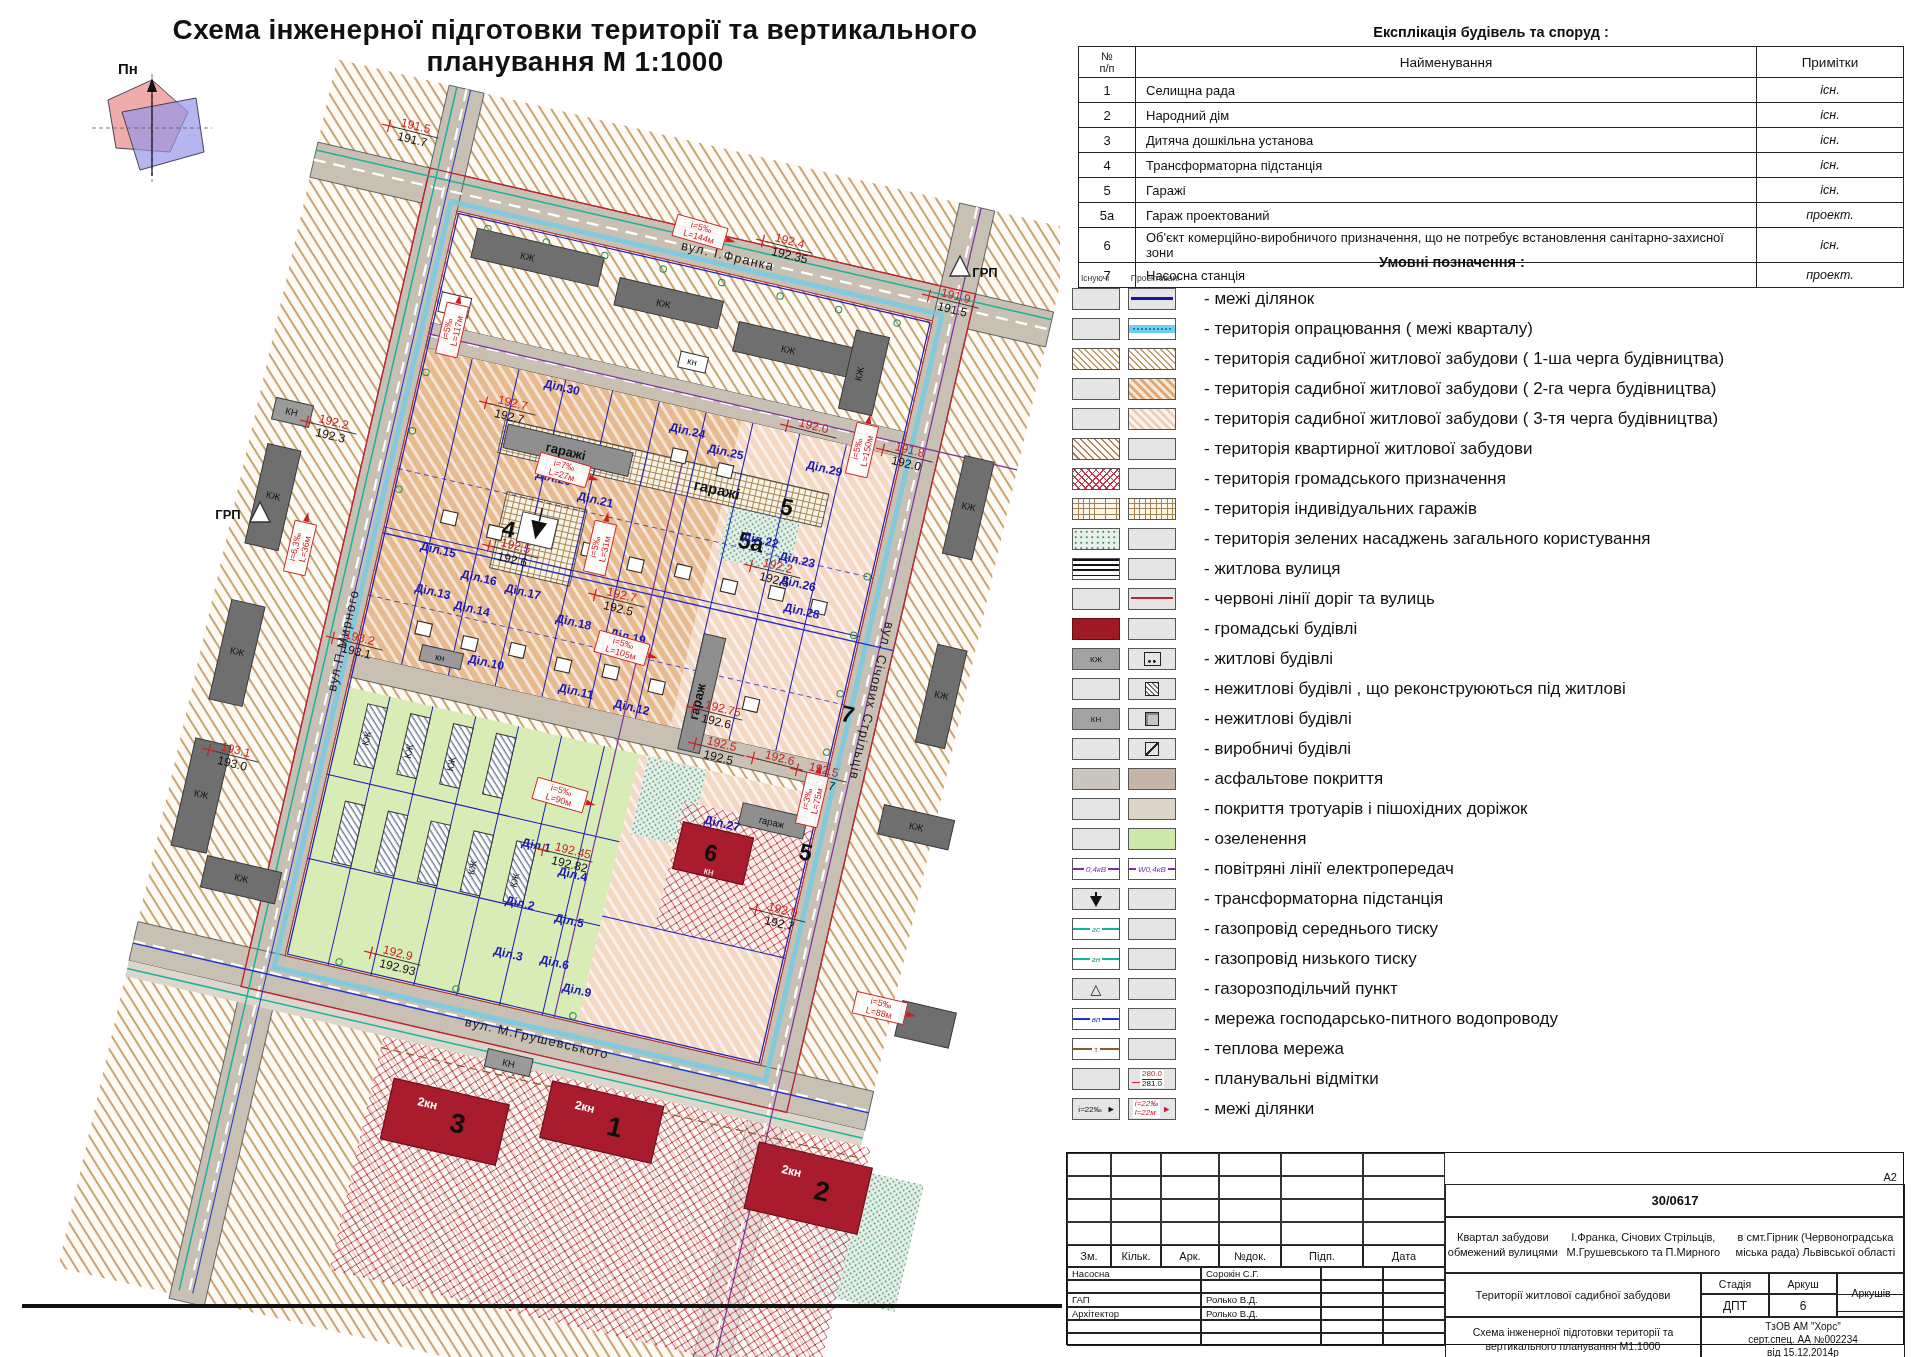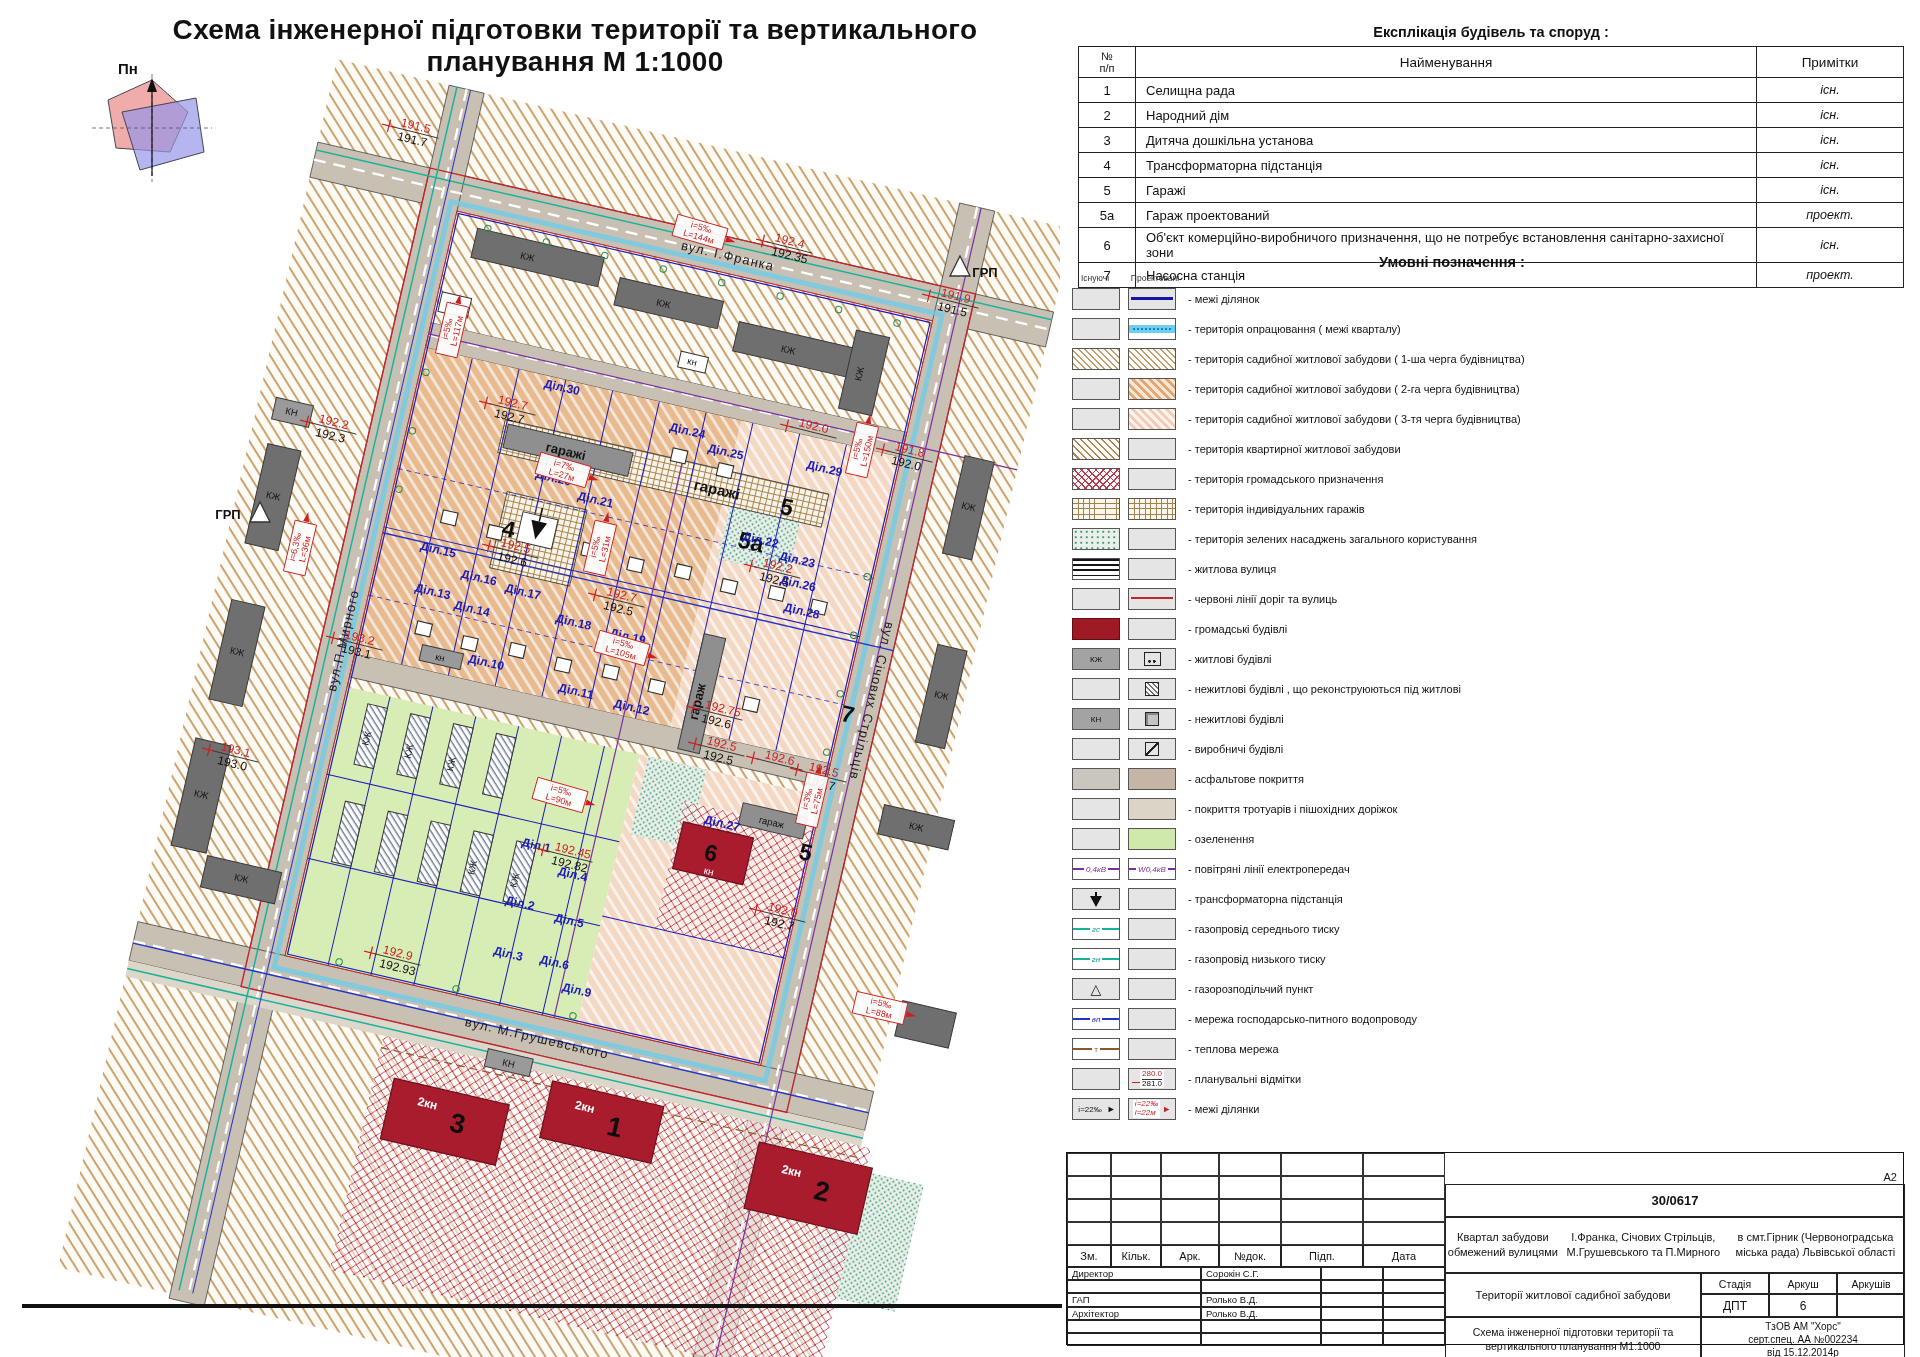--- a/index.html
+++ b/index.html
@@ -20,21 +20,21 @@
   .expl-t td.c-name{padding-left:10px}
   .expl-t td.c-note{text-align:center;font-style:italic;font-size:12.5px;width:138px}
   .expl-t td{height:20px}
   
   .legend{left:1072px;top:254px;width:840px}
   .legend-title{margin-left:170px;width:420px;text-align:center;font-weight:bold;font-size:14.5px}
   .legend-cols{display:flex;font-size:8.5px;color:#333;margin:3px 0 1px 0}
   .legend-cols span{width:46px;text-align:center;display:inline-block}
   .legend-cols span+span{margin-left:8px;width:58px}
   .lg-row{display:flex;align-items:center;height:30px}
-  .lg-label{font-size:11px;margin-left:12px;white-space:nowrap}
+  .lg-label{font-size:17px;margin-left:28px;white-space:nowrap}
   .sw{width:46px;height:20px;border:1px solid #555;position:relative;display:flex;align-items:center;
       justify-content:center;flex:none;background:#e5e5e5;overflow:visible}
   .sw+.sw{margin-left:8px}
   .sw .swt{background:#fff;padding:0 2px;font-size:8px;font-style:italic;position:relative;z-index:2}
   .stack{display:flex;flex-direction:column;line-height:1.1;font-size:8px;background:#fff;padding:0 2px;position:relative;z-index:2}
   .stack .a{color:#c0242c;border-bottom:1px solid #333}
   .stack .b{color:#111}
   .sw.line-darkblue::after,.sw.line-red::after{content:"";position:absolute;left:2px;right:2px;top:8px}
   .sw.line-darkblue::after{border-top:3px solid #1515a8}
   .sw.line-red::after{border-top:2.5px solid #c0242c}
@@ -876,21 +876,21 @@
       <div class="tb-revrow" style="position:absolute;top:92px">
           <div class="tb-revcell" style="width: 44px;">Зм.</div>
           <div class="tb-revcell" style="width: 50px;">Кільк.</div>
           <div class="tb-revcell" style="width: 58px;">Арк.</div>
           <div class="tb-revcell" style="width: 62px;">№док.</div>
           <div class="tb-revcell" style="width: 82px;">Підп.</div>
           <div class="tb-revcell" style="width: 82px;">Дата</div>
         </div>
       <div style="position:absolute;top:114px;left:0;width:100%">
           <div class="tb-sigrow">
-            <div class="tb-sigcell c0">Директор</div>
+            <div class="tb-sigcell c0">Насосна</div>
             <div class="tb-sigcell c1">Сорокін С.Г.</div>
             <div class="tb-sigcell c2"></div>
             <div class="tb-sigcell c3"></div>
           </div>
           <div class="tb-sigrow">
             <div class="tb-sigcell c0"></div>
             <div class="tb-sigcell c1"></div>
             <div class="tb-sigcell c2"></div>
             <div class="tb-sigcell c3"></div>
           </div>
@@ -924,21 +924,21 @@
       <div class="tb noborder" style="left:0;top:0;width:460px;height:15px;justify-content:flex-end;padding-right:8px;box-sizing:border-box;font-size:11px">А2</div>
       <div class="tb" style="left:0;top:15px;width:460px;height:33px;font-weight:bold;font-size:13px">30/0617</div>
       <div class="tb" style="left:0;top:48px;width:460px;height:56px;flex-direction:row;font-size:11px;line-height:1.35">
         <span>Квартал забудови обмежений вулицями</span>
         <span>І.Франка, Січових Стрільців, М.Грушевського та П.Мирного</span>
         <span>в смт.Гірник (Червоноградська міська рада) Львівської області</span>
       </div>
       <div class="tb" style="left:0;top:104px;width:256px;height:44px;font-size:11px;padding:0 6px">Території житлової садибної забудови</div>
       <div class="tb" style="left:256px;top:104px;width:68px;height:21px;font-size:10.5px">Стадія</div>
       <div class="tb" style="left:324px;top:104px;width:68px;height:21px;font-size:10.5px">Аркуш</div>
-      <div class="tb" style="left:392px;top:104px;width:68px;height:21px;font-size:10.5px">Аркушів</div>
+      <div class="tb" style="left:392px;top:104px;width:68px;height:39px;font-size:10.5px">Аркушів</div>
       <div class="tb" style="left:256px;top:125px;width:68px;height:23px;font-size:12px">ДПТ</div>
       <div class="tb" style="left:324px;top:125px;width:68px;height:23px;font-size:12px">6</div>
       <div class="tb" style="left:392px;top:125px;width:68px;height:23px;font-size:12px"></div>
       <div class="tb" style="left:0;top:148px;width:256px;height:45px;flex-direction:column;font-size:10.5px;line-height:1.3">
         <span>Схема інженерної підготовки території та</span>
         <span>вертикального планування М1:1000</span>
       </div>
       <div class="tb" style="left:256px;top:148px;width:204px;height:45px;flex-direction:column;font-size:10px;line-height:1.3">
         <span>ТзОВ АМ "Хорс"</span>
         <span>серт.спец. АА №002234</span>

